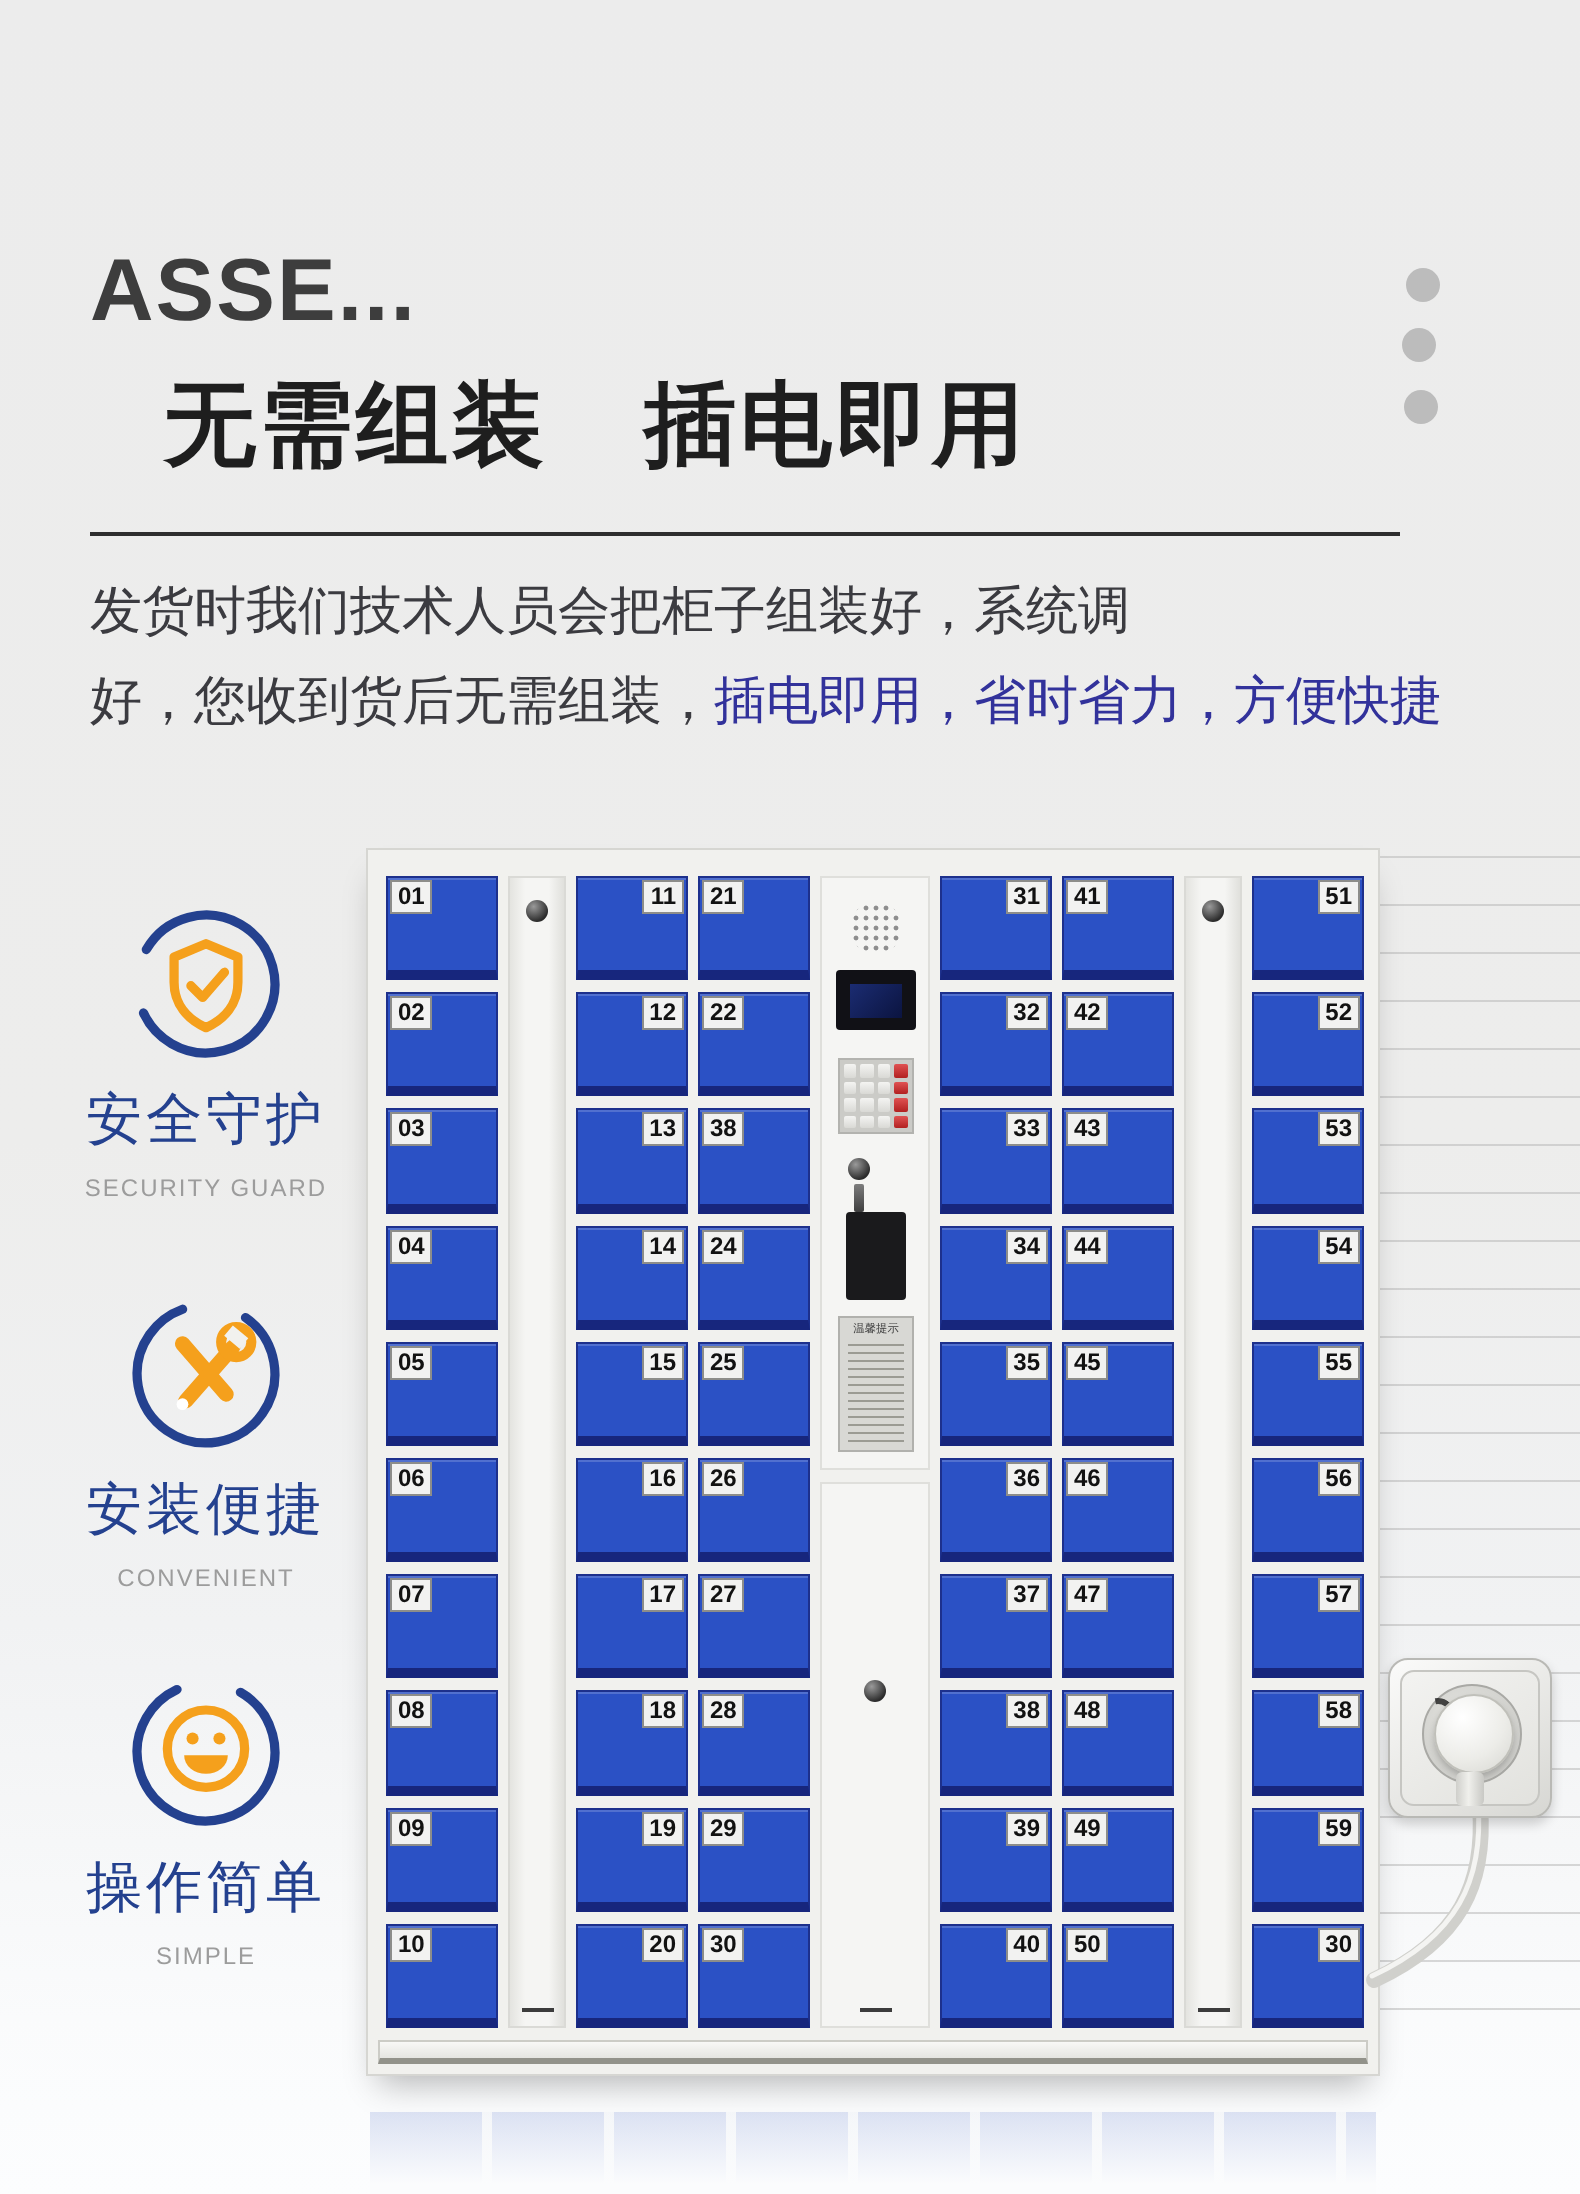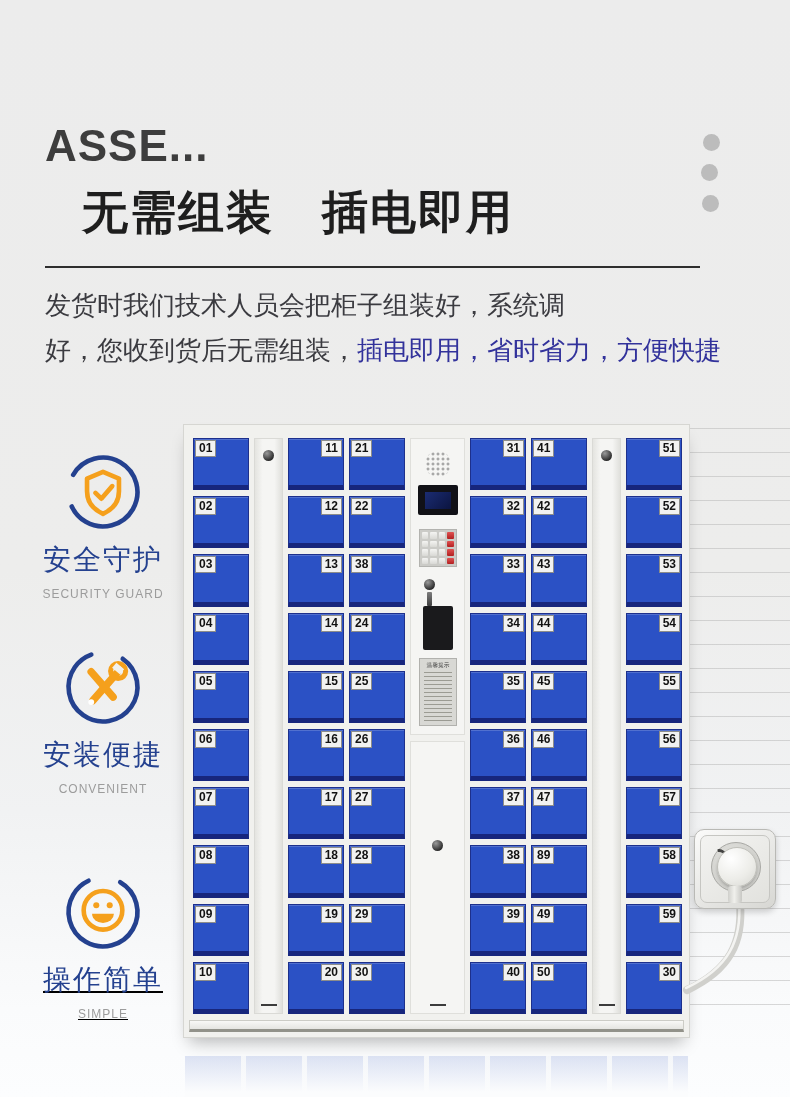--- a/index.html
+++ b/index.html
@@ -11,21 +11,21 @@
   
   .title{position:absolute;left:45px;top:121px;font-size:44px;font-weight:600;color:#3d3d3d;letter-spacing:1px;}
   .heading{position:absolute;left:44px;top:182px;font-size:46px;font-weight:bold;color:#1e1e1e;letter-spacing:2px;margin-left:38px;}
   .dot{position:absolute;width:17px;height:17px;border-radius:50%;background:#bcbcbc;}
   .dot1{left:703px;top:134px;}.dot2{left:701px;top:164px;}.dot3{left:702px;top:195px;}
   .divider{position:absolute;left:45px;top:266px;width:655px;height:2px;background:#2e2e2e;}
   .para{position:absolute;left:45px;top:283px;width:720px;font-size:26px;line-height:45px;color:#3b3b40;}
   .para .accent{color:#32329b;}
   
   .feature{position:absolute;left:22px;width:162px;text-align:center;}
-  .f1{top:450px;}.f2{top:645px;}.f3{top:870px;text-decoration:underline;}
+  .f1{top:450px;}.f2{top:645px;}.f3{top:834px;}
   .feature svg{display:block;margin:0 auto;}
   .f-label{font-size:28px;color:#24418f;letter-spacing:2px;margin-top:7px;}
   .f-sub{font-size:12px;color:#9c9c9c;letter-spacing:1px;margin-top:8px;}
   
   .bg-lines{position:absolute;left:664px;top:428px;width:126px;height:588px;
     background:repeating-linear-gradient(180deg,rgba(185,185,185,.55) 0 1px,rgba(0,0,0,0) 1px 24px);}
   .reflection{position:absolute;left:185px;top:1056px;width:503px;height:41px;
     background:repeating-linear-gradient(90deg,rgba(80,108,196,.33) 0 56px,rgba(226,229,236,.4) 56px 61px);}
   .reflection i{position:absolute;inset:0;display:block;background:linear-gradient(180deg,rgba(249,251,253,.45),#fbfcfd 88%);}
   
@@ -337,21 +337,21 @@
           <div class="door">
             <span class="door-num num-left">45</span>
           </div>
           <div class="door">
             <span class="door-num num-left">46</span>
           </div>
           <div class="door">
             <span class="door-num num-left">47</span>
           </div>
           <div class="door">
-            <span class="door-num num-left">89</span>
+            <span class="door-num num-left">48</span>
           </div>
           <div class="door">
             <span class="door-num num-left">49</span>
           </div>
           <div class="door">
             <span class="door-num num-left">50</span>
           </div>
         </div>
       <div class="hinge">
         <div class="lock-dot"></div>

